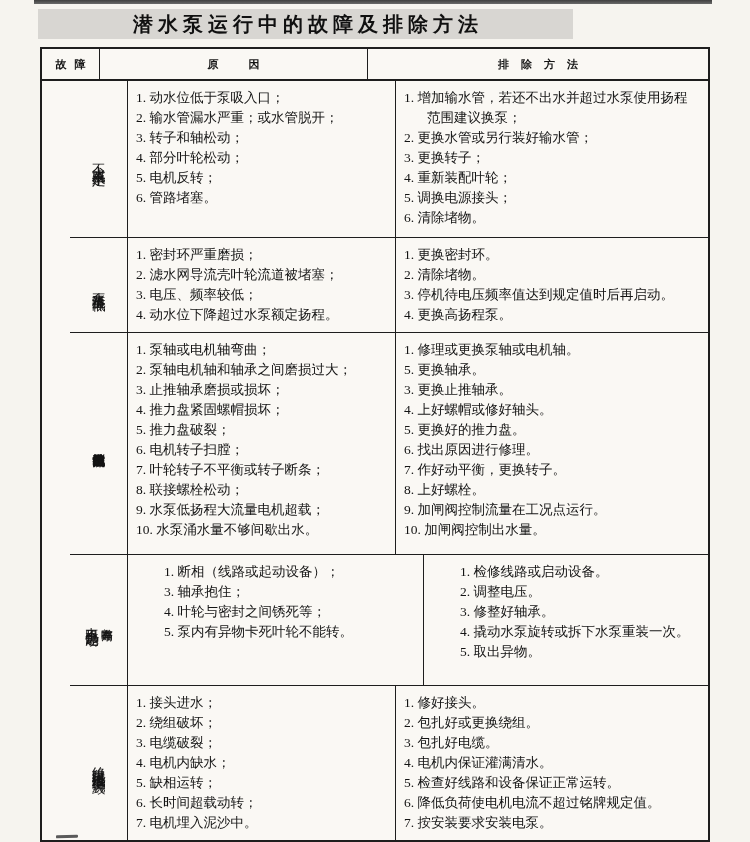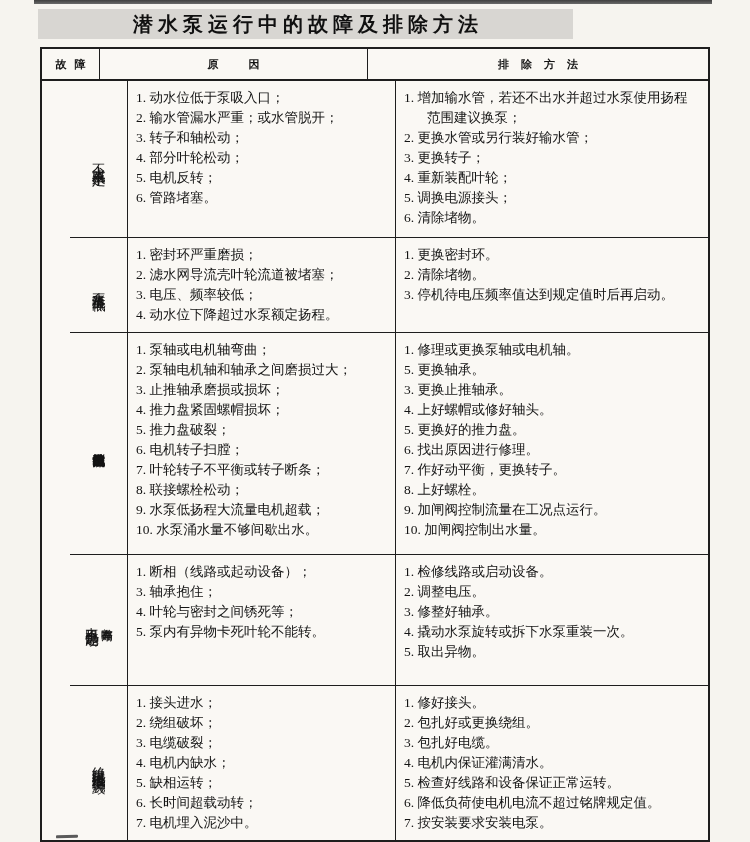--- a/index.html
+++ b/index.html
@@ -44,21 +44,21 @@
   .h-fault{letter-spacing:8px;padding-left:8px;border-right:1.5px solid #1e1e1e;}
   .h-cause{letter-spacing:30px;padding-left:30px;border-right:1.5px solid #1e1e1e;}
   .h-remedy{letter-spacing:12px;padding-left:12px;}
   .row{
     display:grid;grid-template-columns:58px 268px 1fr;margin-left:28px;
   }
   .row + .row{border-top:1.5px solid #1e1e1e;}
   [data-name="fault-table-rows"] .row:nth-child(1){min-height:156px;}
   [data-name="fault-table-rows"] .row:nth-child(2){min-height:90px;}
   [data-name="fault-table-rows"] .row:nth-child(3){min-height:221px;}
-  [data-name="fault-table-rows"] .row:nth-child(4){min-height:130px;}
+  [data-name="fault-table-rows"] .row:nth-child(4){min-height:130px;gap:28px;}
   [data-name="fault-table-rows"] .row:nth-child(5){min-height:150px;}
   .cell{padding:7px 8px;box-sizing:border-box;}
   .fault-cell{
     border-right:1.5px solid #1e1e1e;
     display:flex;flex-direction:row;align-items:center;justify-content:center;
     padding:4px 1px;gap:1px;
   }
   .cause-cell{border-right:1.5px solid #1e1e1e;}
   .fault-text{
     writing-mode:vertical-rl;text-orientation:upright;
@@ -125,20 +125,21 @@
           <div class="cell cause-cell" data-name="cause-list">
             <div class="item" data-name="cause-item">1. 密封环严重磨损；</div>
             <div class="item" data-name="cause-item">2. 滤水网导流壳叶轮流道被堵塞；</div>
             <div class="item" data-name="cause-item">3. 电压、频率较低；</div>
             <div class="item" data-name="cause-item">4. 动水位下降超过水泵额定扬程。</div>
           </div>
           <div class="cell remedy-cell" data-name="remedy-list">
             <div class="item" data-name="remedy-item">1. 更换密封环。</div>
             <div class="item" data-name="remedy-item">2. 清除堵物。</div>
             <div class="item" data-name="remedy-item">3. 停机待电压频率值达到规定值时后再启动。</div>
+            <div class="item" data-name="remedy-item">4. 更换高扬程泵。</div>
           </div>
         </div>
         <div class="row" data-name="table-row">
           <div class="cell fault-cell" data-name="fault-cell">
             <span class="fault-text fault-xl" data-name="fault-label">机组剧烈震动或电流过大电表指针摆动</span>
           </div>
           <div class="cell cause-cell" data-name="cause-list">
             <div class="item" data-name="cause-item">1. 泵轴或电机轴弯曲；</div>
             <div class="item" data-name="cause-item">2. 泵轴电机轴和轴承之间磨损过大；</div>
             <div class="item" data-name="cause-item">3. 止推轴承磨损或损坏；</div>

